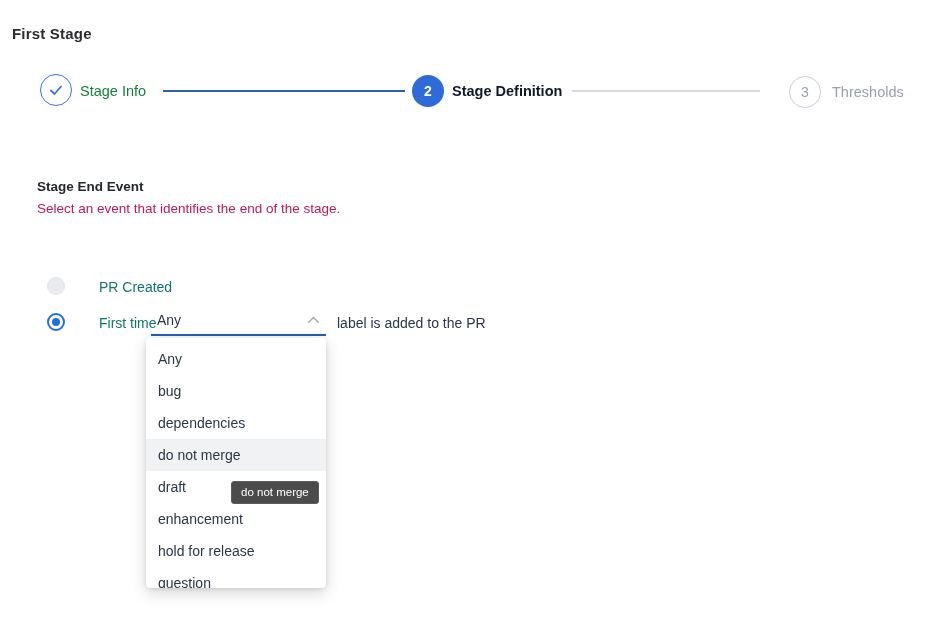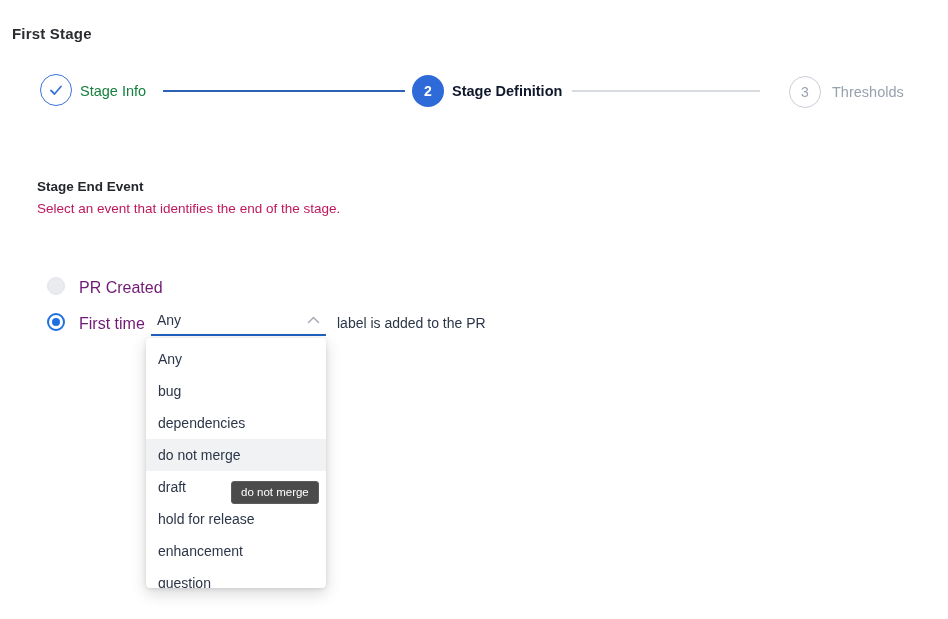--- a/index.html
+++ b/index.html
@@ -32,21 +32,21 @@
   
   .section-heading { left:37px; top:179px; font-size:13.5px; font-weight:bold; color:#24272c; }
   .section-desc    { left:37px; top:201px; font-size:13.5px; color:#be185d; }
 
   
   .radio { width:18px; height:18px; border-radius:50%; }
   .radio.unselected { left:47px; top:277px; background:#e9ebef; border:1px solid #e2e5e9; }
   .radio.selected   { left:47px; top:313px; background:#ffffff; border:2px solid #1f6fe0;
                       display:flex; align-items:center; justify-content:center; }
   .radio-dot { width:8px; height:8px; border-radius:50%; background:#1f6fe0; }
-  .radio-label { font-size:16px; color:#701a75; }
+  .radio-label { font-size:14px; color:#0f766e;margin-left:20px; }
   .radio-label.r1 { left:79px; top:279px; }
   .radio-label.r2 { left:79px; top:315px; }
 
   
   .label-select {
     left:151px; top:306px; width:175px; height:30px;
     border-bottom:2px solid #2061c0; display:flex; align-items:center;
     justify-content:space-between; padding:0 6px 0 6px; cursor:pointer;
   }
   .select-value { font-size:14px; color:#2b3648; }
@@ -123,22 +123,22 @@
     </span>
   </div>
   <div class="abs suffix-label">label is added to the PR</div>
 
   <div class="abs dropdown">
     <div class="dropdown-option">Any</div>
     <div class="dropdown-option">bug</div>
     <div class="dropdown-option">dependencies</div>
     <div class="dropdown-option highlighted">do not merge</div>
     <div class="dropdown-option">draft</div>
+    <div class="dropdown-option">enhancement</div>
     <div class="dropdown-option">hold for release</div>
-    <div class="dropdown-option">enhancement</div>
     <div class="dropdown-option">question</div>
   </div>
 
   <div class="abs tooltip">
     <span>do not merge</span>
   </div>
 
 </div>
 
 </body></html>

